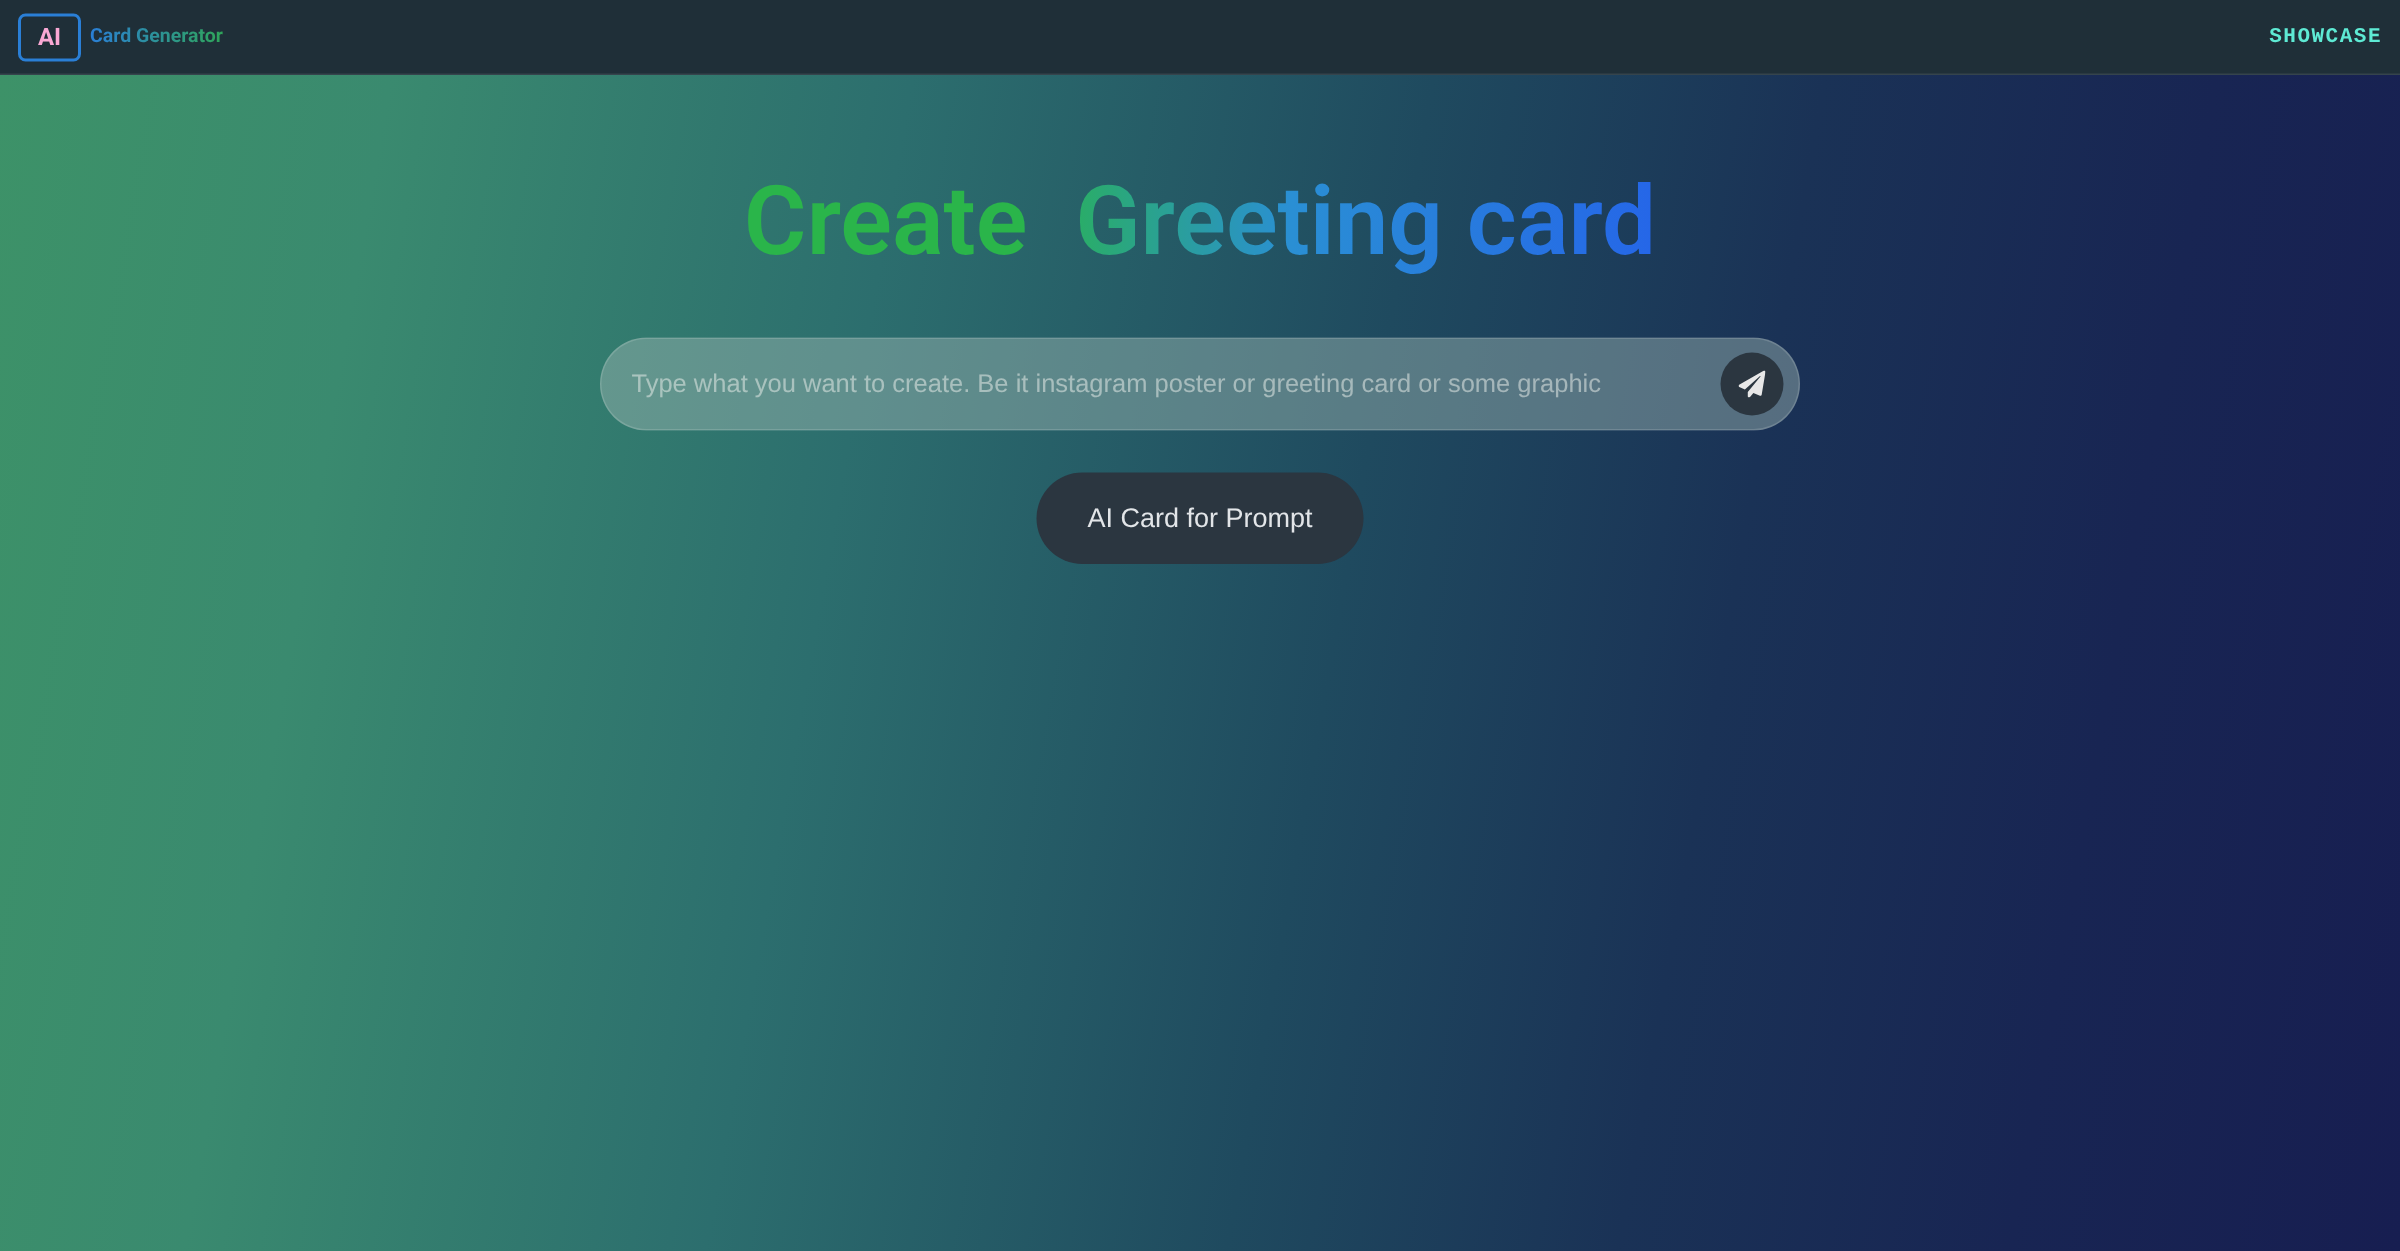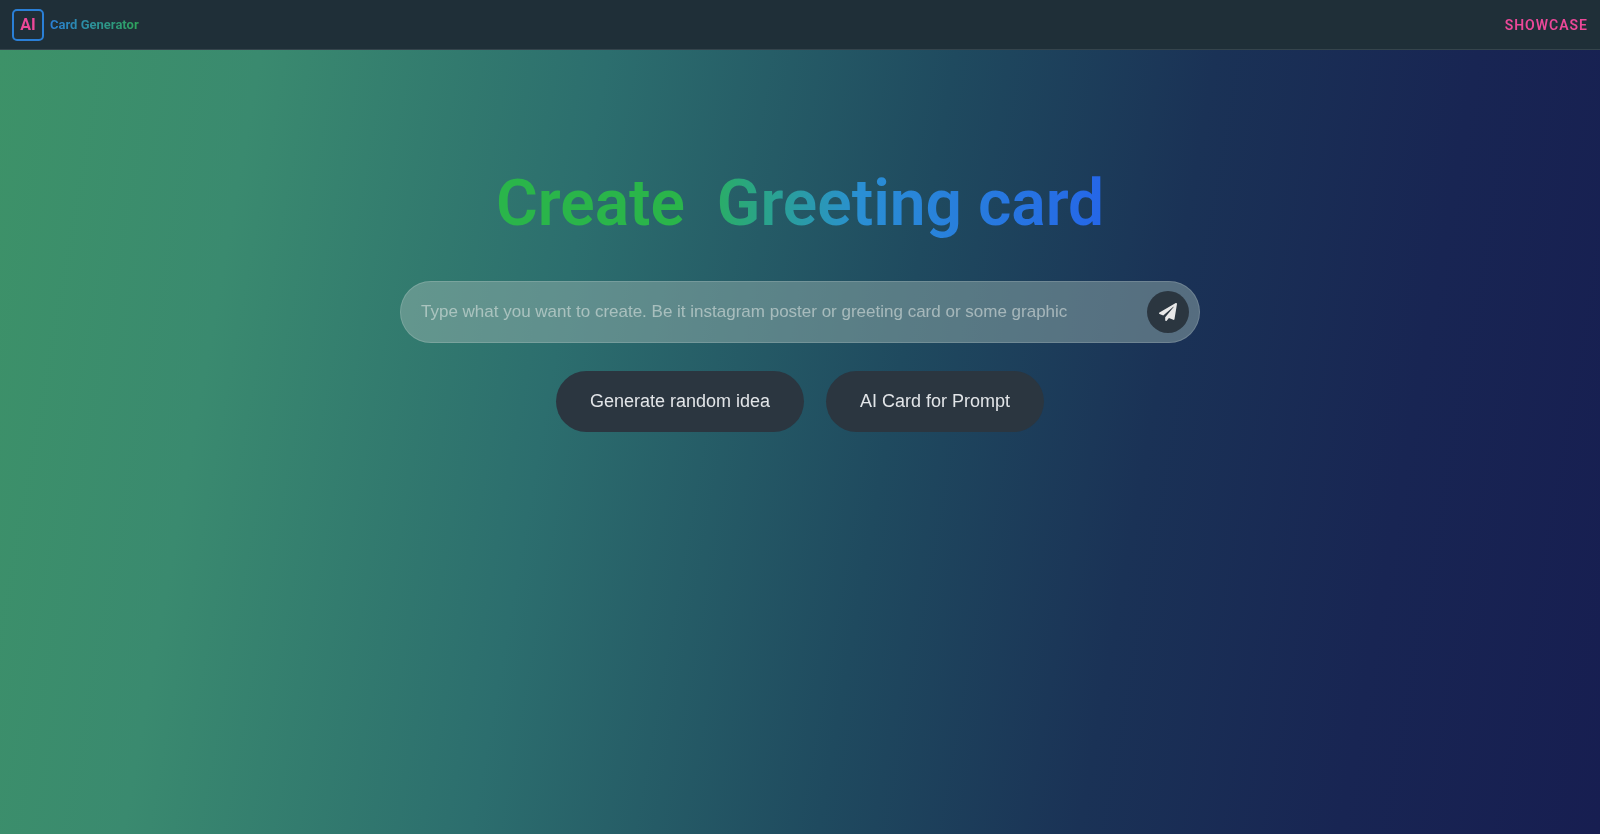--- a/index.html
+++ b/index.html
@@ -25,56 +25,57 @@
       border-bottom: 1px solid rgba(255,255,255,0.1);
     }
     
     .logo-wrap {
       display: flex;
       align-items: center;
       gap: 6px;
     }
     
     .logo-box {
-      width: 32px;
+      width: 42px;
       height: 32px;
       border: 2px solid #2a7fd6;
       border-radius: 5px;
       display: flex;
       align-items: center;
       justify-content: center;
       font-weight: 700;
       font-size: 16px;
-      color: #ec4899;
+      color: #f9a8d4;
     }
     
     .logo-text {
       font-weight: 700;
       font-size: 13px;
       background: linear-gradient(90deg, #2a7fd6 0%, #2fa559 100%);
       -webkit-background-clip: text;
       background-clip: text;
       -webkit-text-fill-color: transparent;
     }
     
     .nav-link {
-      color: #ec4899;
+      color: #5eead4;
       font-size: 14px;
       font-weight: 600;
       letter-spacing: 1px;
       cursor: pointer;
+      font-family: Liberation Mono, monospace;
     }
     
     .hero {
       height: 784px;
       background: linear-gradient(100deg, #3d9268 0%, #3a8a6f 15%, #2c6e6e 35%, #1f4a5f 55%, #1a3256 70%, #182553 85%, #171e51 100%);
       display: flex;
       flex-direction: column;
       align-items: center;
-      padding-top: 116px;
+      padding-top: 60px;
     }
     
     .hero-title {
       font-size: 64px;
       font-weight: 600;
       background: linear-gradient(90deg, #2ab54a 0%, #2ab54a 30%, #2a8fd4 60%, #2566e8 100%);
       -webkit-background-clip: text;
       background-clip: text;
       -webkit-text-fill-color: transparent;
       margin-bottom: 40px;
@@ -157,16 +158,15 @@
   <div class="input-wrap">
     <input type="text" class="main-input" placeholder="Type what you want to create. Be it instagram poster or greeting card or some graphic" style="">
     <button class="send-btn">
       <svg viewBox="0 0 512 512">
         <path d="M476 3.2L12.5 270.6c-18.1 10.4-15.8 35.6 2.2 43.2L121 358.4l287.3-253.2c5.5-4.9 13.3 2.6 8.6 8.3L176 407v80.5c0 23.6 28.5 32.9 42.5 15.8L282 426l124.6 52.2c14.2 6 30.4-2.9 33-18.2l72-432C515 7.8 493.3-6.8 476 3.2z"></path>
       </svg>
     </button>
   </div>
 
   <div class="btn-row">
-    <button class="pill-btn">Generate random idea</button>
     <button class="pill-btn">AI Card for Prompt</button>
   </div>
 </div>
 
 </body></html>

